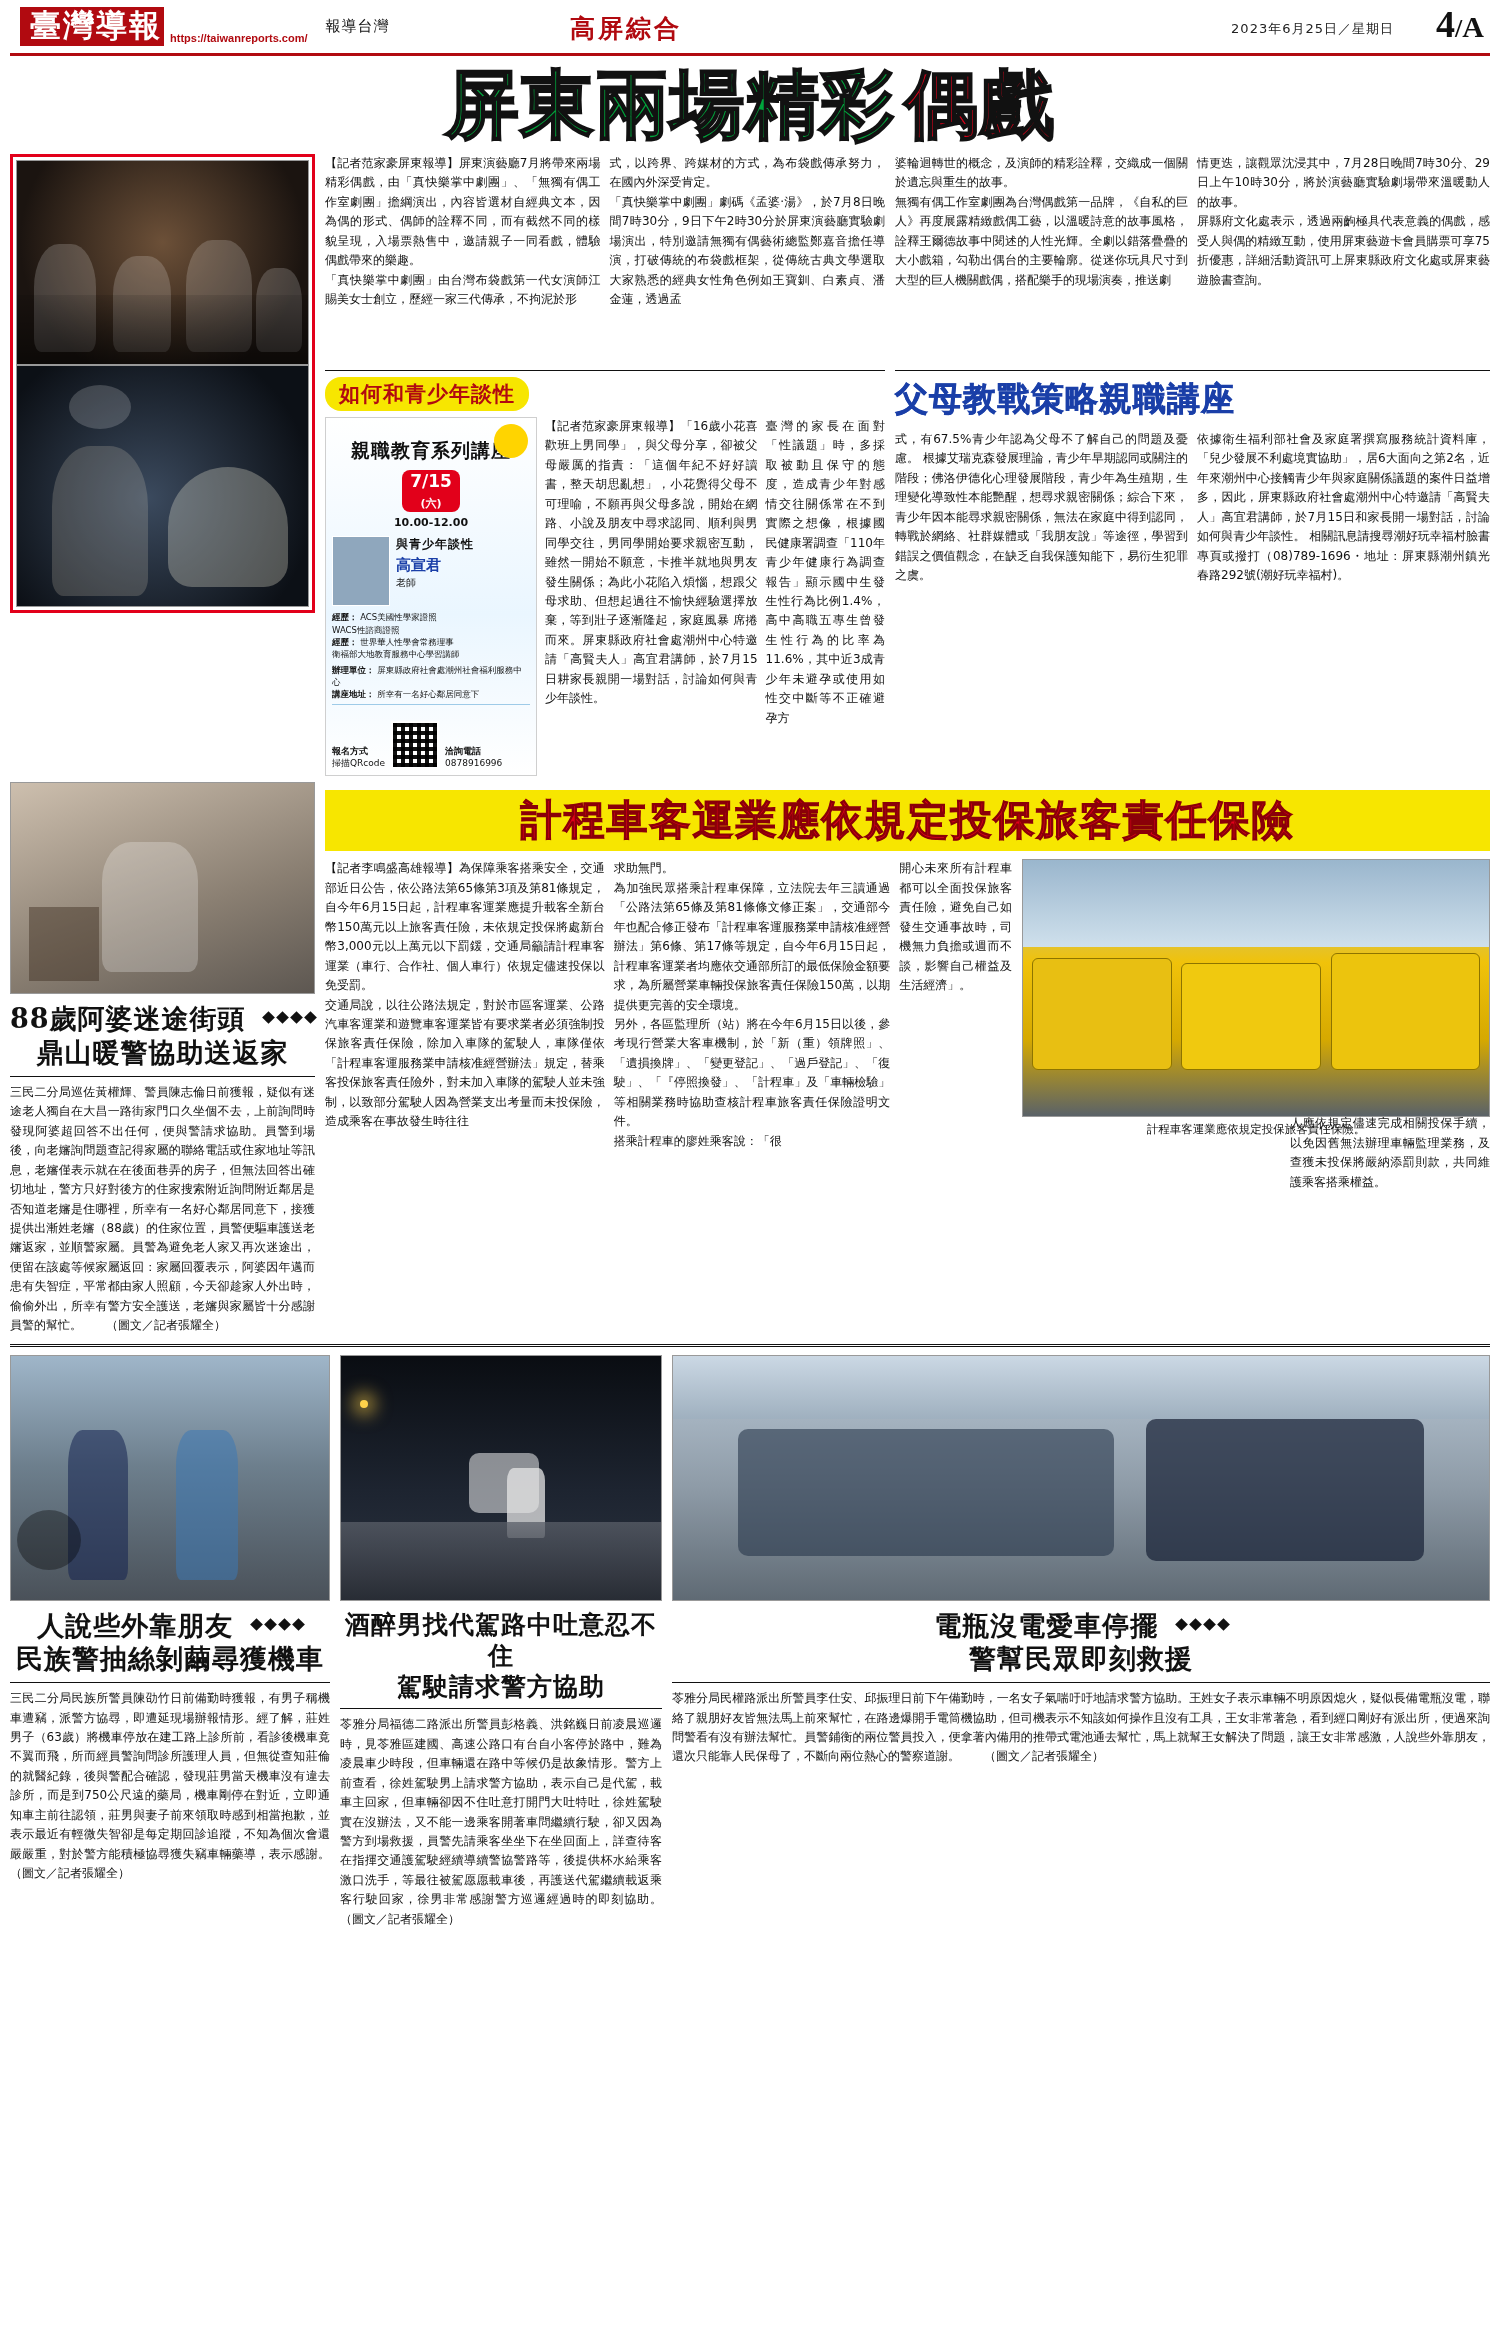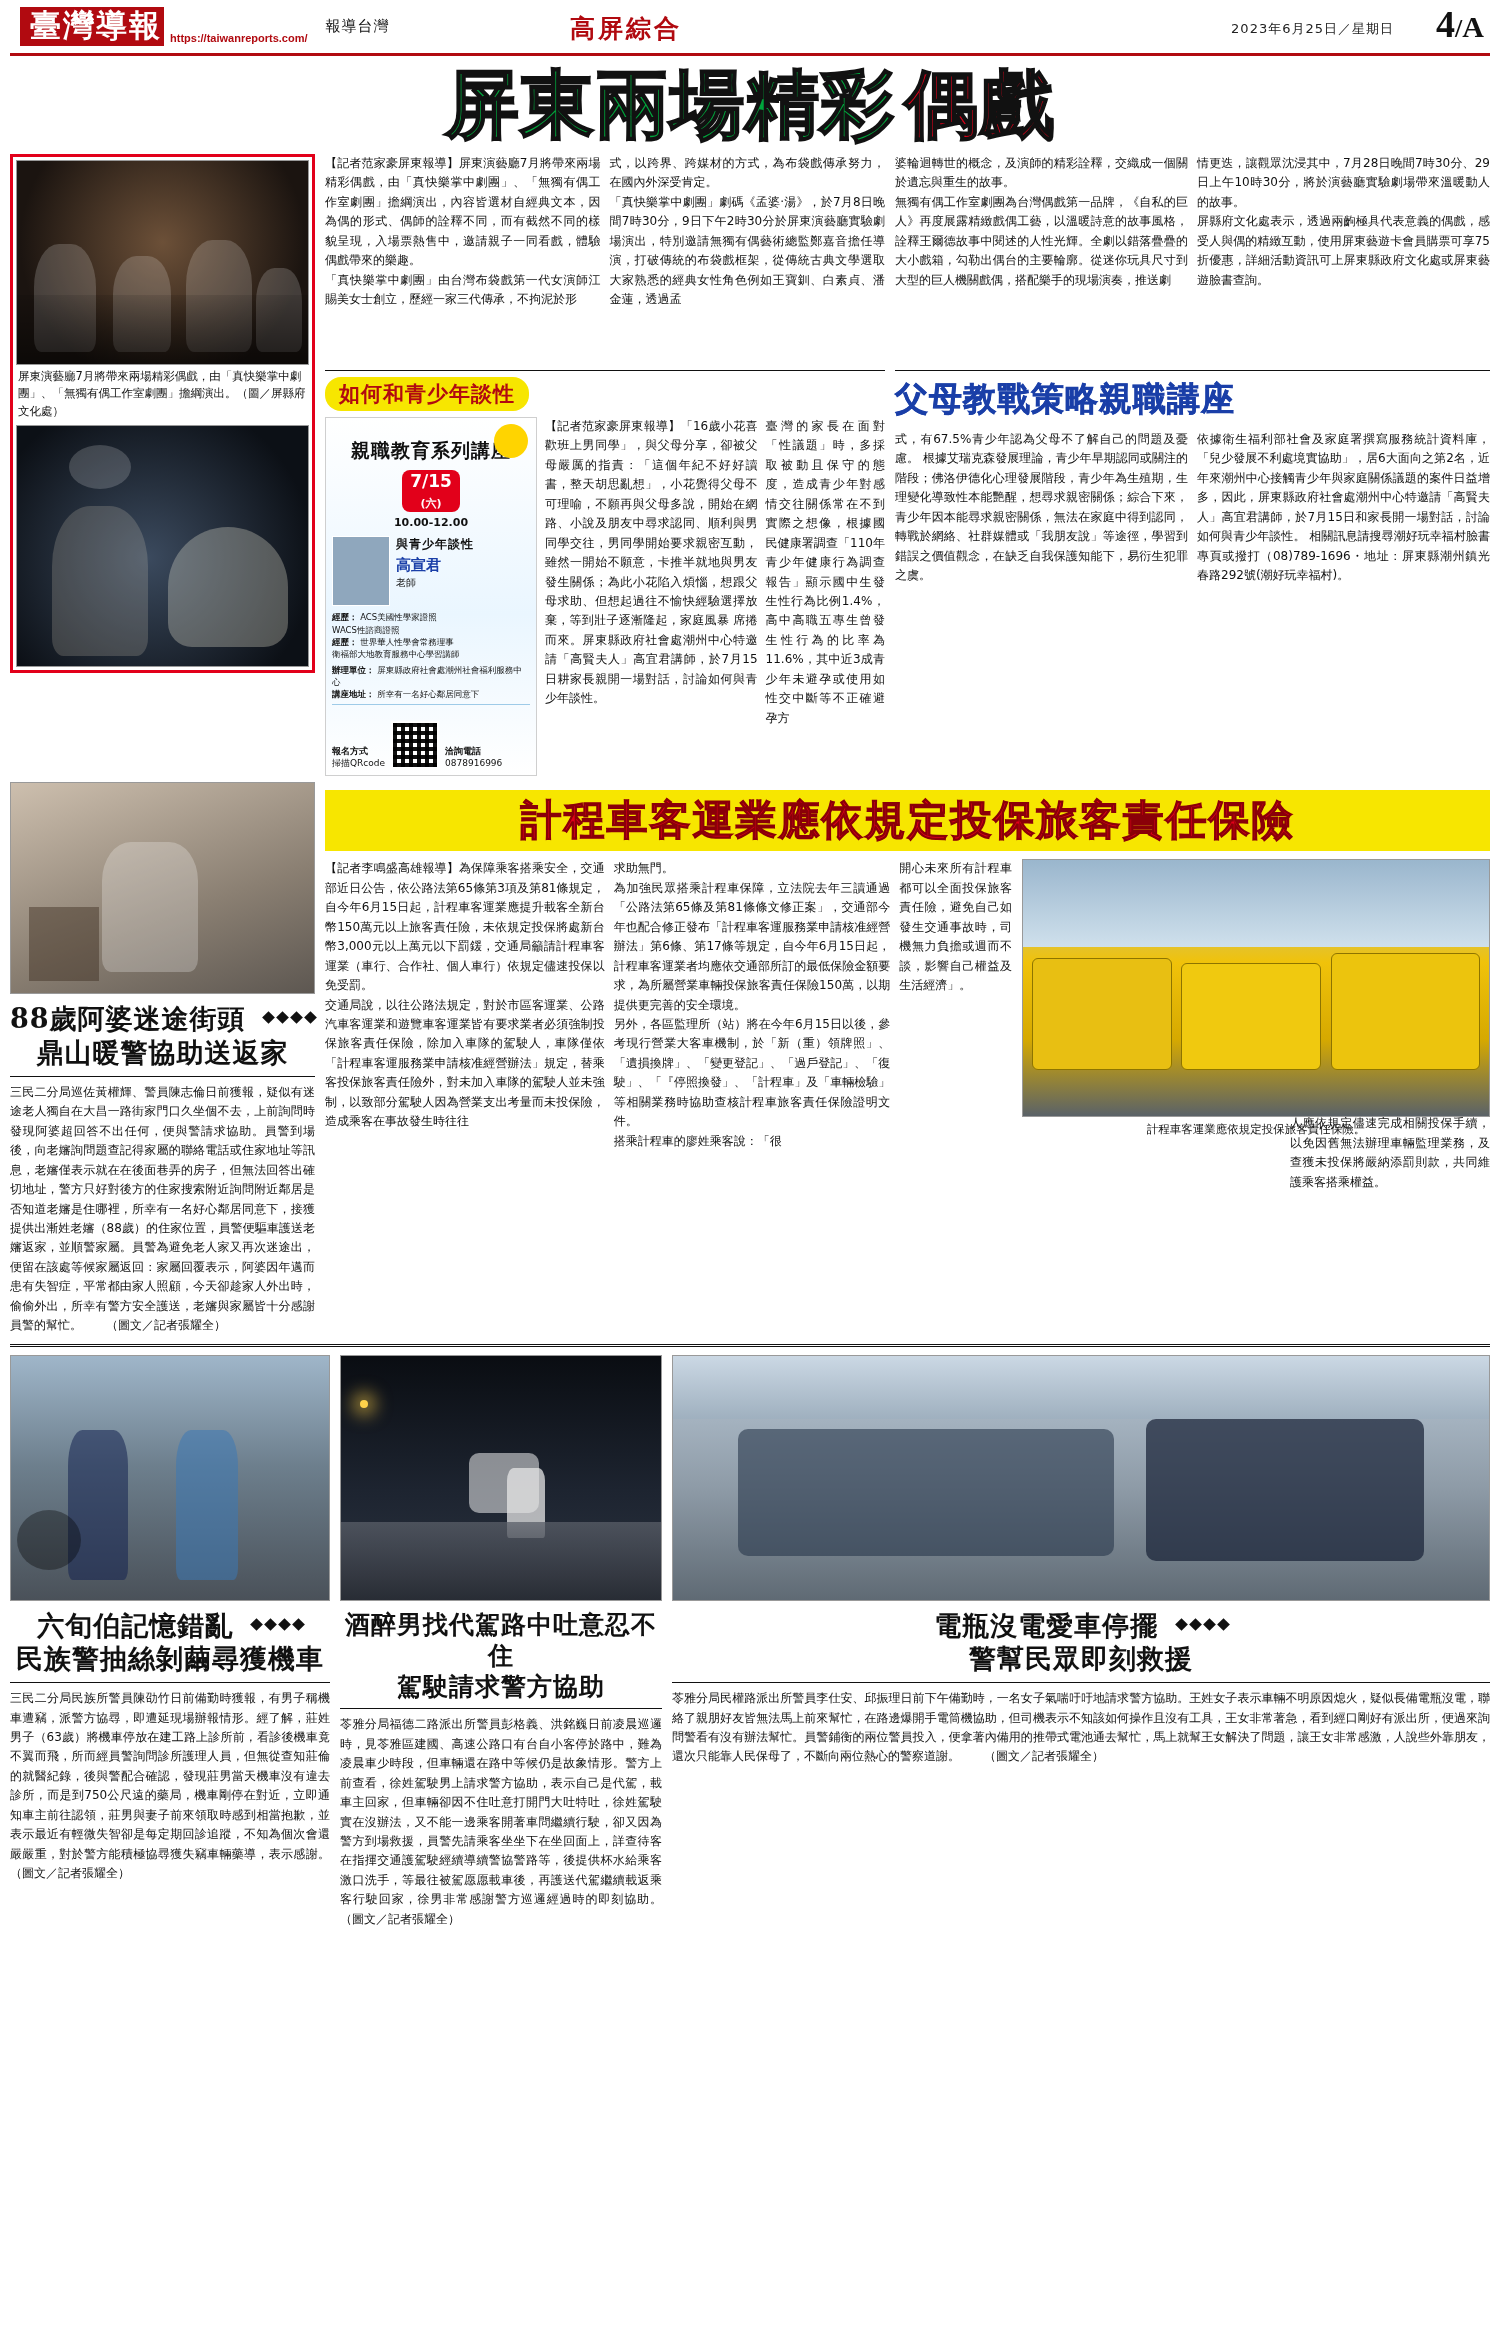--- a/index.html
+++ b/index.html
@@ -290,21 +290,20 @@
       <div class="redbox">
         <div class="photo ph-stage" style="height:205px">
           <div class="ph-figs">
             <div class="f" style="left:6%;width:62px;height:108px"></div>
             <div class="f" style="left:33%;width:58px;height:96px"></div>
             <div class="f" style="left:58%;width:66px;height:112px"></div>
             <div class="f" style="left:82%;width:46px;height:84px"></div>
             <div style="position:absolute;left:0;bottom:0;width:100%;height:34%;background:linear-gradient(180deg,rgba(0,0,0,.1),rgba(0,0,0,.55))"></div>
           </div>
         </div>
-        <div class="cap">屏東演藝廳7月將帶來兩場精彩偶戲，由「真快樂掌中劇團」、「無獨有偶工作室劇團」擔綱演出。（圖／屏縣府文化處）</div>
         <div class="photo ph-stage2" style="height:242px">
           <div class="ph-figs">
             <div class="f" style="left:12%;bottom:4%;width:96px;height:150px;background:rgba(210,200,180,.22)"></div>
             <div class="f" style="left:52%;bottom:8%;width:120px;height:120px;background:rgba(240,235,215,.30);border-radius:50% 50% 20% 20%"></div>
             <div style="position:absolute;left:18%;top:8%;width:62px;height:44px;background:rgba(255,255,255,.18);border-radius:50%"></div>
           </div>
         </div>
       </div>
     </div>
 
@@ -456,21 +455,21 @@
 
     <div class="col3">
       <div class="photo ph-street" style="height:246px">
         <div class="ph-figs">
           <div style="position:absolute;left:18%;bottom:8%;width:60px;height:150px;background:rgba(20,35,80,.55);border-radius:24% 24% 8% 8%"></div>
           <div style="position:absolute;left:52%;bottom:8%;width:62px;height:150px;background:rgba(60,120,180,.55);border-radius:24% 24% 8% 8%"></div>
           <div style="position:absolute;left:2%;bottom:12%;width:64px;height:60px;background:rgba(0,0,0,.35);border-radius:50%"></div>
         </div>
       </div>
       <div class="h-black center" style="margin-top:8px">
-        <span>六旬伯記憶錯亂</span>
+        <span>人說些外靠朋友</span>
         <span class="dots">
             <i></i>
             <i></i>
             <i></i>
             <i></i>
           </span>
       </div>
       <div class="h-black center">民族警抽絲剝繭尋獲機車</div>
       <div class="hr-thin"></div>
       <div class="bodytext">三民二分局民族所警員陳劭竹日前備勤時獲報，有男子稱機車遭竊，派警方協尋，即遭延現場辦報情形。經了解，莊姓男子（63歲）將機車停放在建工路上診所前，看診後機車竟不翼而飛，所而經員警詢問診所護理人員，但無從查知莊倫的就醫紀錄，後與警配合確認，發現莊男當天機車沒有違去診所，而是到750公尺遠的藥局，機車剛停在對近，立即通知車主前往認領，莊男與妻子前來領取時感到相當抱歉，並表示最近有輕微失智卻是每定期回診追蹤，不知為個次會還嚴嚴重，對於警方能積極協尋獲失竊車輛藥導，表示感謝。　　（圖文／記者張耀全）</div>

